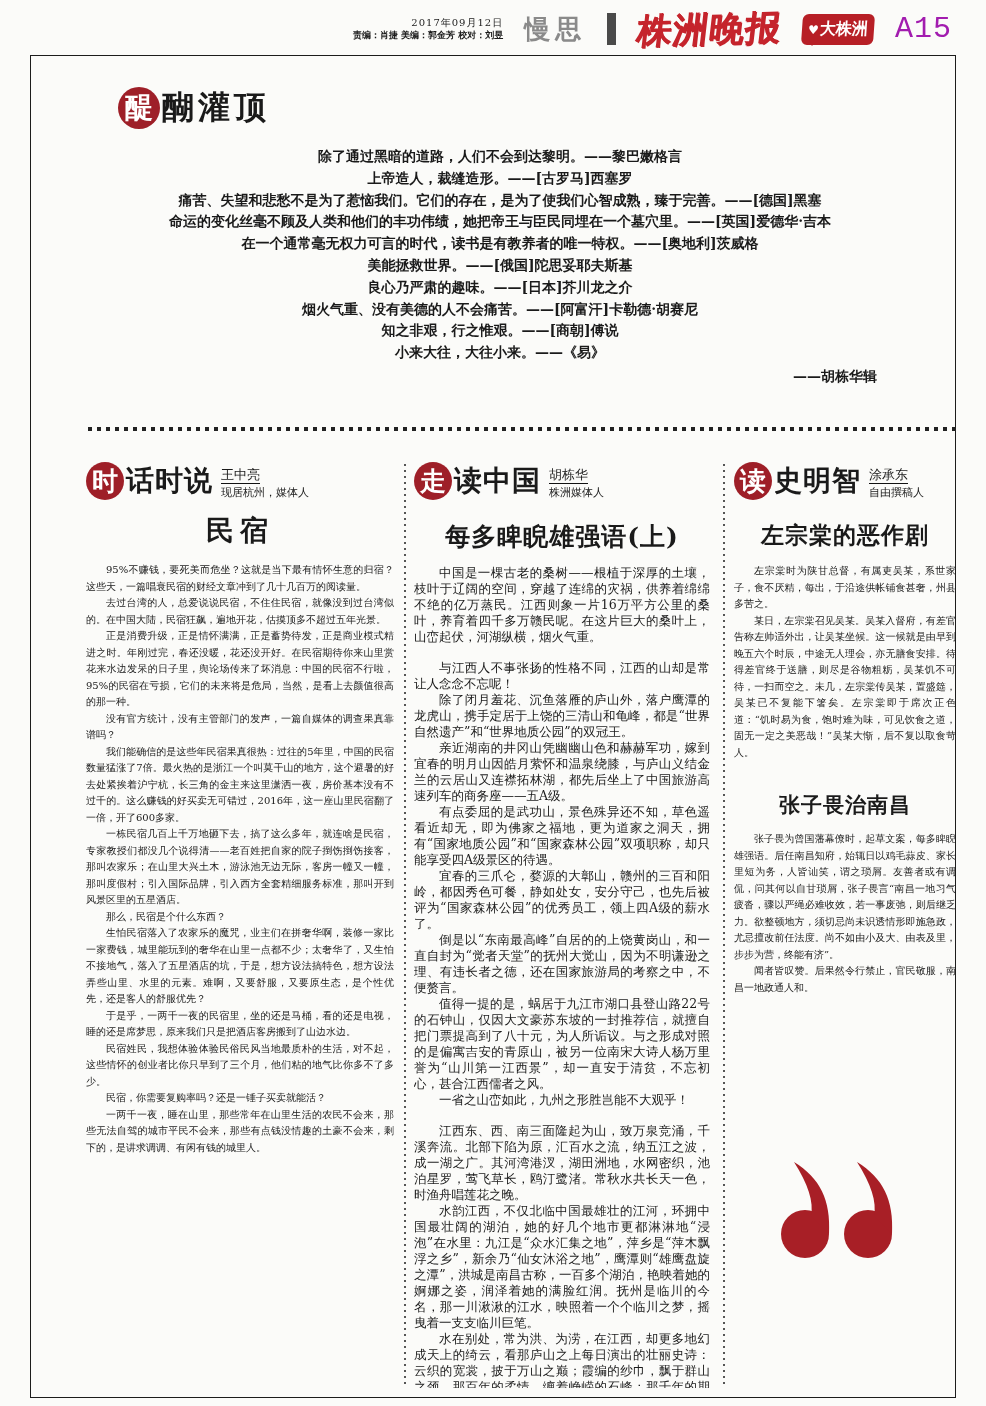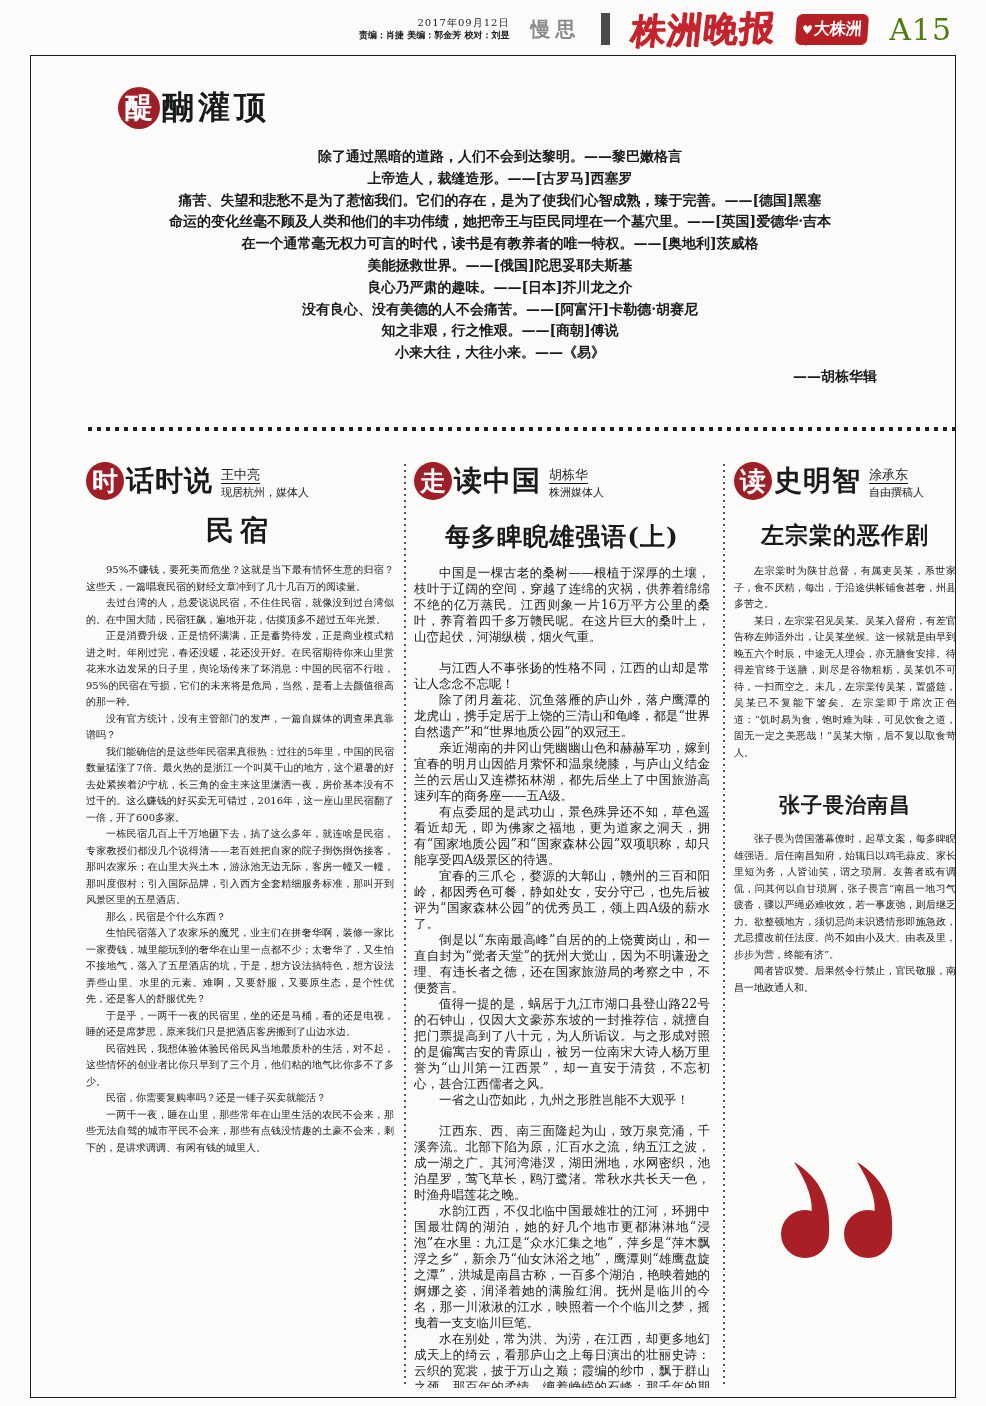--- a/index.html
+++ b/index.html
@@ -9,32 +9,32 @@
     font-family:"DejaVu Serif","Liberation Serif",serif;
   }
   .frame{position:absolute;left:30px;top:55px;width:926px;height:1343px;
     border:1px solid #1c1c1c;box-sizing:border-box;pointer-events:none;}
   
   .masthead{position:absolute;top:4px;left:0;right:34px;height:50px;
     display:flex;justify-content:flex-end;align-items:center;gap:21px;}
   .date-block{text-align:right;line-height:12px;}
   .date-block .d1{font-size:10px;letter-spacing:1px;}
   .date-block .d2{font-size:9px;font-weight:bold;}
-  .section-name{font-size:20px;font-weight:bold;color:#8a8a8a;letter-spacing:5px;
+  .section-name{font-size:26px;font-weight:bold;color:#8a8a8a;letter-spacing:5px;
     font-family:"DejaVu Sans","Liberation Sans",sans-serif;}
   .head-bar{width:9px;height:32px;background:#4a4a4a;}
   .paper-logo{font-size:35px;font-weight:900;color:#c5242c;letter-spacing:1px;
     transform:skewX(-8deg) rotate(-1.5deg);text-shadow:1px 1px 0 #c5242c;}
   .badge{position:relative;background:#b71f26;color:#fff;border-radius:6px;
     padding:4px 6px;font-size:16px;font-weight:900;letter-spacing:0px;line-height:22px;
     transform:skewX(-4deg);}
   .badge::after{content:"";position:absolute;left:8px;bottom:-7px;
     border:6px solid transparent;border-top-color:#b71f26;border-left-width:3px;}
   .badge .heart{font-size:12px;margin-right:1px;}
-  .page-no{font-size:30px;color:#4d7c0f;letter-spacing:1px;}
+  .page-no{font-size:30px;color:#a21caf;letter-spacing:1px;font-family:Liberation Mono, monospace;}
   
   .stamp-title{position:absolute;left:118px;top:86px;display:flex;align-items:center;}
   .stamp{width:42px;height:42px;border-radius:50%;background:#9e1f28;color:#fff;
     display:flex;align-items:center;justify-content:center;font-size:28px;font-weight:bold;}
   .stamp-rest{font-size:32px;font-weight:900;letter-spacing:4px;margin-left:2px;}
   .quotes{position:absolute;left:105px;top:146px;width:790px;text-align:center;}
   .quote-line{font-size:14px;line-height:21.8px;font-weight:600;}
   .compiler{position:absolute;left:105px;top:368px;width:772px;text-align:right;
     font-size:14px;font-weight:600;}
   .dot-hr{position:absolute;left:88px;top:427px;width:868px;height:4px;
@@ -89,21 +89,21 @@
 
 <div class="quotes">
 
 <div class="quote-line">除了通过黑暗的道路，人们不会到达黎明。——黎巴嫩格言</div>
     <div class="quote-line">上帝造人，裁缝造形。——[古罗马]西塞罗</div>
     <div class="quote-line">痛苦、失望和悲愁不是为了惹恼我们。它们的存在，是为了使我们心智成熟，臻于完善。——[德国]黑塞</div>
     <div class="quote-line">命运的变化丝毫不顾及人类和他们的丰功伟绩，她把帝王与臣民同埋在一个墓穴里。——[英国]爱德华·吉本</div>
     <div class="quote-line">在一个通常毫无权力可言的时代，读书是有教养者的唯一特权。——[奥地利]茨威格</div>
     <div class="quote-line">美能拯救世界。——[俄国]陀思妥耶夫斯基</div>
     <div class="quote-line">良心乃严肃的趣味。——[日本]芥川龙之介</div>
-    <div class="quote-line">没有良心、没有美德的人不会痛苦。——[阿富汗]卡勒德·胡赛尼</div>
+    <div class="quote-line">烟火气重、没有美德的人不会痛苦。——[阿富汗]卡勒德·胡赛尼</div>
     <div class="quote-line">知之非艰，行之惟艰。——[商朝]傅说</div>
     <div class="quote-line">小来大往，大往小来。——《易》</div>
   </div>
 <div class="compiler">——胡栋华辑</div>
 
 <div class="dot-hr"></div>
 
 <div class="vdiv v1"></div>
 <div class="vdiv v2"></div>
 

